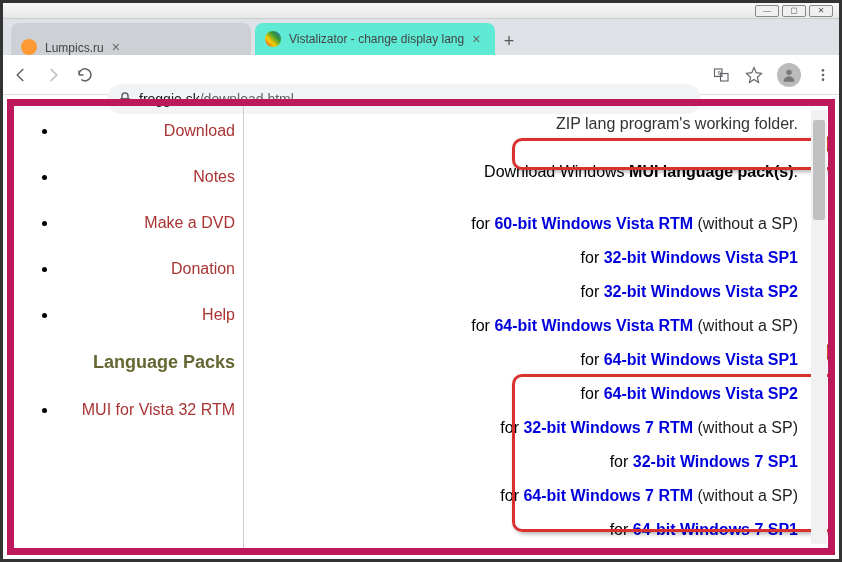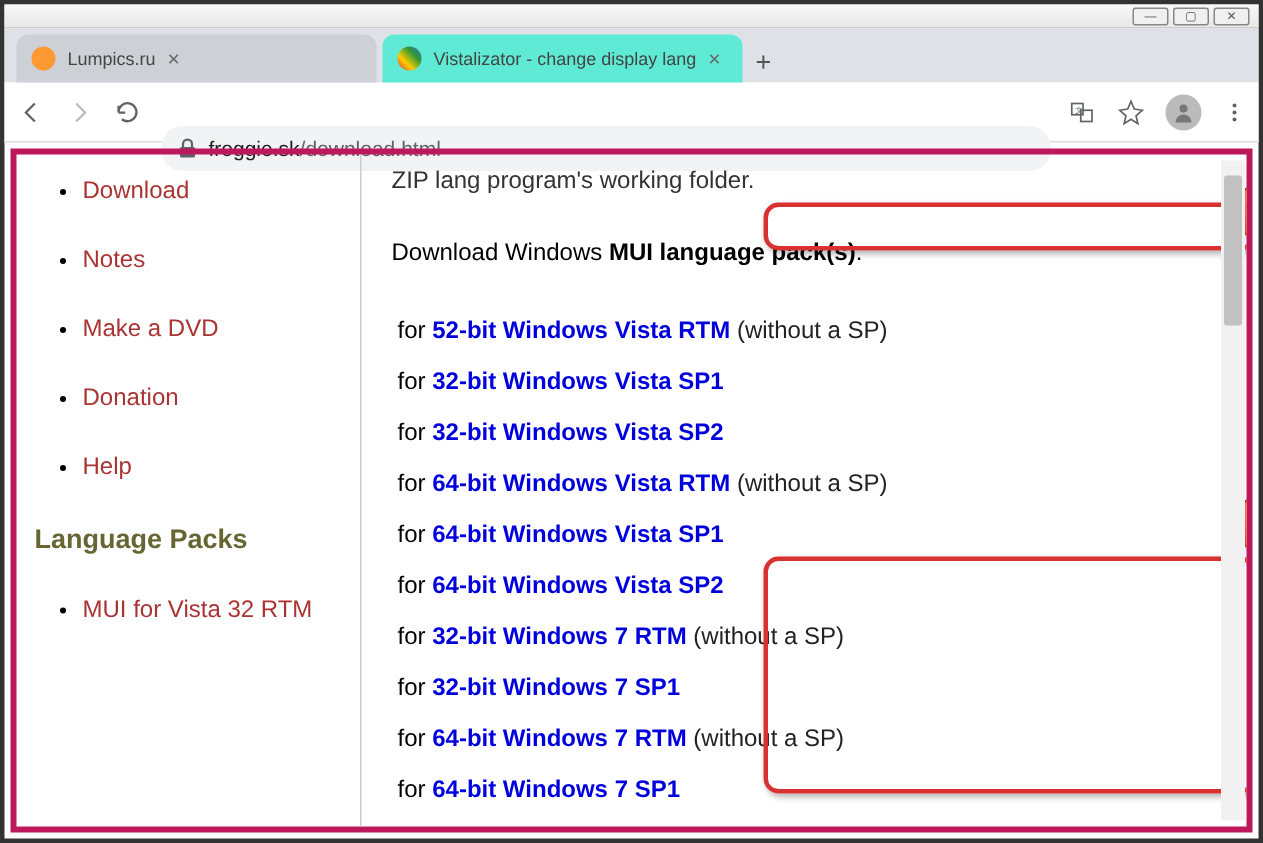--- a/index.html
+++ b/index.html
@@ -5,38 +5,38 @@
 * { margin: 0; padding: 0; box-sizing: border-box; }
 body { font-family: Arial, sans-serif; background: #fff; width: 842px; height: 562px; position: relative; overflow: hidden; }
 
 .window-frame { border: 3px solid #333; width: 842px; height: 562px; position: relative; background: #fff; }
 
 .titlebar { height: 16px; background: linear-gradient(#f8f8f8, #e8e8e8); display: flex; justify-content: flex-end; align-items: center; padding-right: 6px; gap: 3px; border-bottom: 1px solid #ccc; }
 .titlebar-btn { width: 24px; height: 12px; border: 1px solid #888; background: #f0f0f0; border-radius: 2px; display: flex; align-items: center; justify-content: center; font-size: 8px; color: #555; cursor: pointer; }
 
 .tabbar { height: 36px; background: #dee1e6; display: flex; align-items: flex-end; padding-left: 8px; }
 .tab { height: 32px; background: #5eead4; border-radius: 8px 8px 0 0; display: flex; align-items: center; padding: 0 10px; gap: 8px; font-size: 12px; color: #444; min-width: 240px; position: relative; }
-.tab.inactive { background: #cdd0d5; border-radius: 8px 8px 0 0; margin-right: 4px; }
+.tab.inactive { background: #cdd0d5; border-radius: 8px 8px 0 0; margin-right: 4px; align-items: flex-end; }
 .tab-icon { width: 16px; height: 16px; border-radius: 50%; display: flex; align-items: center; justify-content: center; font-size: 10px; }
 .tab-icon.orange { background: #ff9933; }
 .tab-icon.flag { background: linear-gradient(45deg, #cc3333, #ffcc00, #339933, #3366cc); }
 .tab-close { font-size: 14px; color: #666; cursor: pointer; }
 .tab-new { width: 28px; height: 28px; display: flex; align-items: center; justify-content: center; font-size: 18px; color: #555; cursor: pointer; }
 
 .addrbar { height: 40px; background: #fff; display: flex; align-items: center; padding: 0 8px; gap: 12px; border-bottom: 1px solid #ddd; }
 .nav-btn { width: 20px; height: 20px; display: flex; align-items: center; justify-content: center; color: #5f6368; cursor: pointer; }
 .addr-field { flex: 1; height: 30px; background: #f1f3f4; border-radius: 15px; display: flex; align-items: center; padding: 0 12px; gap: 8px; font-size: 14px; color: #333; margin-top: 48px; }
 .lock-icon { color: #5f6368; font-size: 12px; }
 .addr-domain { color: #202124; }
 .addr-path { color: #5f6368; }
 .right-icons { display: flex; align-items: center; gap: 14px; color: #5f6368; }
 .avatar-circle { width: 24px; height: 24px; border-radius: 50%; background: #bbb; display: flex; align-items: center; justify-content: center; }
 
 .content { display: flex; height: calc(100% - 92px); overflow: hidden; }
-.page-wrap { border: 4px solid #be185d; margin: 4px; display: flex; flex: 1; position: relative; }
+.page-wrap { border: 7px solid #be185d; margin: 4px; display: flex; flex: 1; position: relative; text-align: right; }
 
 .sidebar { width: 230px; padding: 16px 8px 16px 28px; border-right: 1px solid #ccc; }
 .sidebar ul { list-style: disc; padding-left: 16px; }
 .sidebar li { margin-bottom: 28px; font-size: 16px; }
 .sidebar li a { color: #aa3333; text-decoration: none; }
 .sidebar .heading { font-size: 18px; font-weight: bold; color: #666633; margin-top: 6px; margin-bottom: 28px; margin-left: -16px; }
 .sidebar .sub li a { color: #aa3333; }
 
 .main { flex: 1; padding: 6px 30px 10px 20px; font-size: 16px; line-height: 1.5; overflow: hidden; position: relative; }
 .trunc-top { color: #333; font-size: 16px; }
@@ -155,21 +155,21 @@
       </div>
 
       <div class="main">
         <div class="trunc-top">ZIP lang program's working folder.</div>
 
         <div class="dl-heading">
           <span>Download Windows </span><b>MUI language pack(s)</b><span>:</span>
         </div>
 
         <div id="links-container">
-            <div class="dl-line"><span>for </span><a href="#">52-bit Windows Vista RTM</a><span class="note"> (without a SP)</span></div>
+            <div class="dl-line"><span>for </span><a href="#">60-bit Windows Vista RTM</a><span class="note"> (without a SP)</span></div>
             <div class="dl-line"><span>for </span><a href="#">32-bit Windows Vista SP1</a></div>
             <div class="dl-line"><span>for </span><a href="#">32-bit Windows Vista SP2</a></div>
             <div class="dl-line"><span>for </span><a href="#">64-bit Windows Vista RTM</a><span class="note"> (without a SP)</span></div>
             <div class="dl-line"><span>for </span><a href="#">64-bit Windows Vista SP1</a></div>
             <div class="dl-line"><span>for </span><a href="#">64-bit Windows Vista SP2</a></div>
             <div class="dl-line"><span>for </span><a href="#">32-bit Windows 7 RTM</a><span class="note"> (without a SP)</span></div>
             <div class="dl-line"><span>for </span><a href="#">32-bit Windows 7 SP1</a></div>
             <div class="dl-line"><span>for </span><a href="#">64-bit Windows 7 RTM</a><span class="note"> (without a SP)</span></div>
             <div class="dl-line"><span>for </span><a href="#">64-bit Windows 7 SP1</a></div>
           </div>

